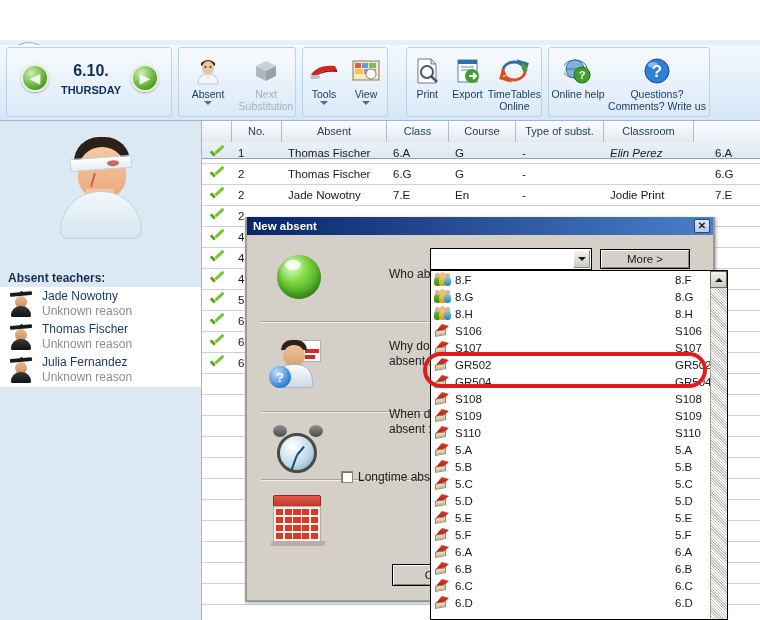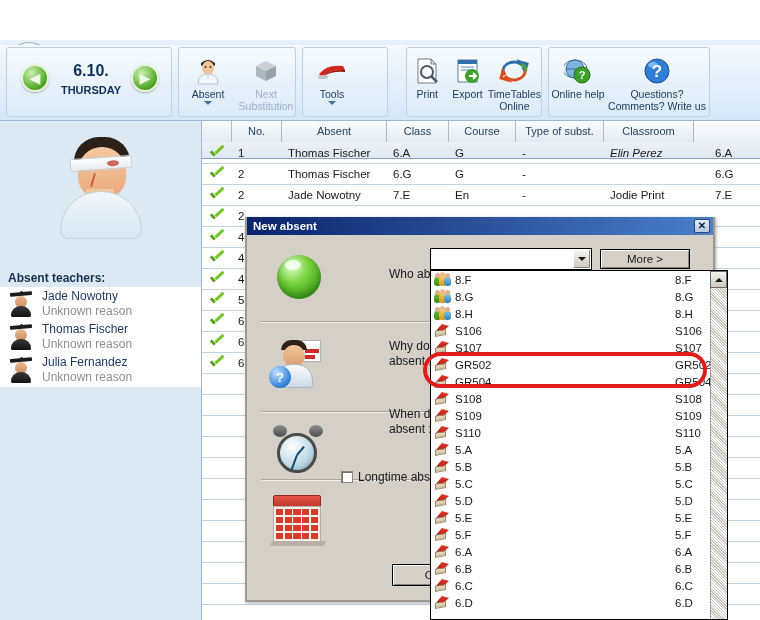--- a/index.html
+++ b/index.html
@@ -447,20 +447,36 @@
           <div class="icon">
             <svg width="30" height="22" viewBox="0 0 30 22">
               <path d="M2 14 Q10 4 26 6 L28 10 Q12 9 5 17 Z" fill="#d0261c"></path>
               <path d="M2 14 L5 17 Q14 11 28 12 L28 10 Q12 9 5 17 Z" fill="#9a1009"></path>
               <ellipse cx="6" cy="17" rx="5" ry="2" fill="#bdc3c9"></ellipse>
             </svg>
           </div>
           <div>Tools</div>
           <span class="caret-dn"></span>
         </div>
+        <div class="ritem">
+          <div class="icon">
+            <svg width="28" height="24" viewBox="0 0 28 24">
+              <rect x="1" y="2" width="26" height="19" fill="#f7e9c8" stroke="#8a7a55"></rect>
+              <rect x="3" y="4" width="6" height="5" fill="#e05a4e"></rect>
+              <rect x="10" y="4" width="6" height="5" fill="#59a3d9"></rect>
+              <rect x="17" y="4" width="7" height="5" fill="#71c05a"></rect>
+              <rect x="3" y="10" width="8" height="5" fill="#f0c93f"></rect>
+              <rect x="12" y="10" width="5" height="5" fill="#b97fd0"></rect>
+              <rect x="18" y="10" width="6" height="5" fill="#e87fa6"></rect>
+              <circle cx="19" cy="15" r="5" fill="#ffffff" stroke="#7e8a95"></circle>
+            </svg>
+          </div>
+          <div>View</div>
+          <span class="caret-dn"></span>
+        </div>
       </div>
     </div>
 
     <div class="rgroup printgrp">
       <div class="rgroup-inner">
         <div class="ritem">
           <div class="icon">
             <svg width="26" height="26" viewBox="0 0 26 26">
               <path d="M4 1 H17 L22 6 V25 H4 Z" fill="#ffffff" stroke="#6d7b88"></path>
               <path d="M17 1 L17 6 L22 6 Z" fill="#dce5ec" stroke="#6d7b88"></path>

